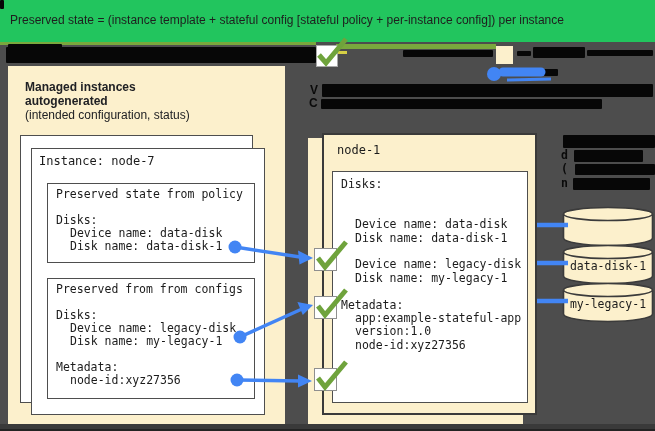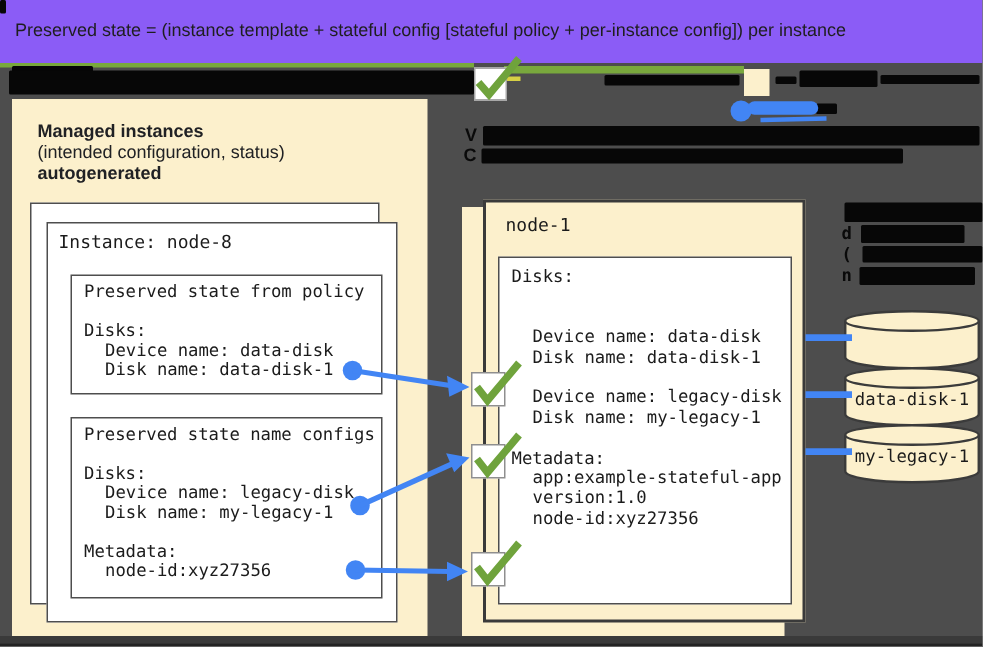--- a/index.html
+++ b/index.html
@@ -1,19 +1,19 @@
 <!DOCTYPE html>
 <html><head>
 <meta charset="utf-8">
 <style>
   html,body{margin:0;padding:0}
   .canvas{position:relative;width:655px;height:431px;background:#4d4d4d;overflow:hidden;
           font-family:"Liberation Sans",sans-serif}
   .abs{position:absolute}
-  .topbar{left:0;top:0;width:655px;height:42px;background:#8b5cf6}
+  .topbar{left:0;top:0;width:655px;height:42px;background:#22c55e}
   .topbar .t{position:absolute;left:10px;top:13px;font-size:12px;color:#1e1e1e;white-space:nowrap}
   .gline{position:absolute;background:#79a83d}
   .ydash{position:absolute;background:#d6cf45}
   .bar{position:absolute;background:#070707;border-radius:1px}
   .frag{position:absolute;color:#0a0a0a;font-weight:bold;font-size:12px;line-height:12px}
   .fragmono{font-family:"DejaVu Sans Mono",monospace;font-size:11.5px}
   .panel{position:absolute;background:#fcf0cc}
   .bordered{border:2px solid #3a3a3a}
   .wbox{position:absolute;background:#ffffff;border:1px solid #4e4e4e}
   .cl{height:13px;line-height:13px;font-family:"DejaVu Sans Mono",monospace;font-size:11.5px;
@@ -71,42 +71,42 @@
 
   <span class="frag" style="left:310px;top:84px">V</span>
   <span class="frag" style="left:309px;top:97px">C</span>
   <span class="frag fragmono" style="left:561px;top:149px">d</span>
   <span class="frag fragmono" style="left:561px;top:163px">(</span>
   <span class="frag fragmono" style="left:561px;top:177px">n</span>
 
   <div class="panel" style="left:8px;top:66px;width:277px;height:358px">
     <div class="heading abs" style="left:17px;top:14px">
       <div style="font-weight:bold">Managed instances</div>
+      <div style="font-weight:bold">autogenerated</div>
       <div>(intended configuration, status)</div>
-      <div style="font-weight:bold">autogenerated</div>
     </div>
   </div>
 
   <div class="wbox" style="left:20px;top:135px;width:231px;height:266px"></div>
   <div class="wbox" style="left:31px;top:148px;width:232px;height:265px"></div>
-  <div class="mono12 abs" style="left:39px;top:154px">Instance: node-8</div>
+  <div class="mono12 abs" style="left:39px;top:154px">Instance: node-7</div>
 
   <div class="wbox" style="left:47px;top:183px;width:206px;height:78px">
     <div class="abs" style="left:8px;top:4px">
       <div class="cl b">Preserved state from policy</div>
       <div class="cl"></div>
       <div class="cl">Disks:</div>
       <div class="cl ind">Device name: data-disk</div>
       <div class="cl ind"><span>Disk name: </span><span class="b">data-disk-1</span></div>
     </div>
   </div>
 
   <div class="wbox" style="left:47px;top:278px;width:206px;height:119px">
     <div class="abs" style="left:8px;top:4px">
-      <div class="cl b">Preserved state name configs</div>
+      <div class="cl b">Preserved from from configs</div>
       <div class="cl"></div>
       <div class="cl">Disks:</div>
       <div class="cl ind">Device name: legacy-disk</div>
       <div class="cl ind"><span>Disk name: </span><span class="b">my-legacy-1</span></div>
       <div class="cl"></div>
       <div class="cl">Metadata:</div>
       <div class="cl ind b">node-id:xyz27356</div>
     </div>
   </div>
 

